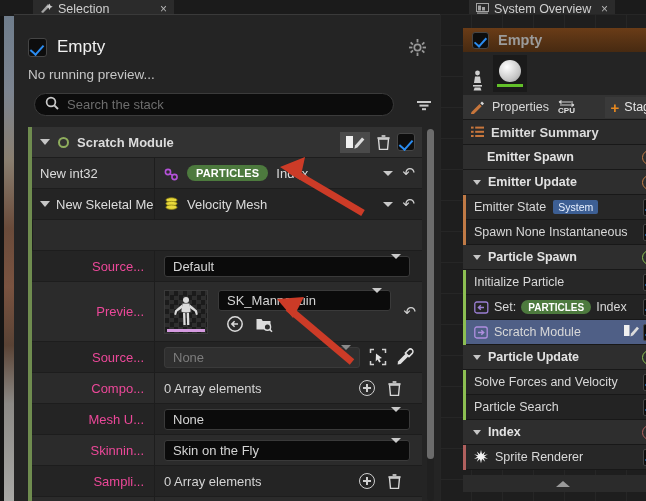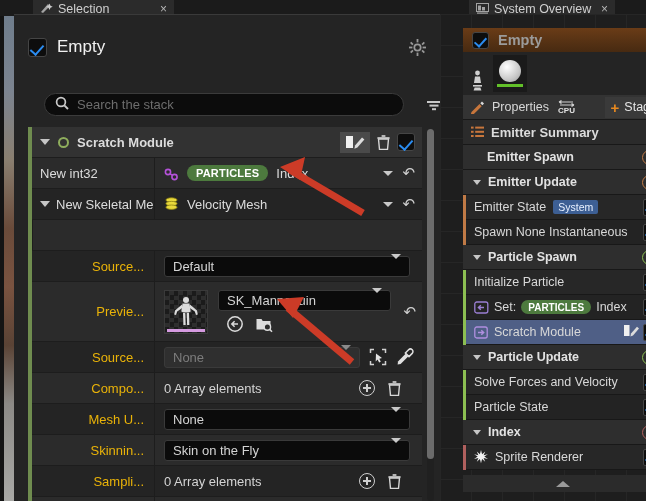--- a/index.html
+++ b/index.html
@@ -37,21 +37,21 @@
   .cbox { width:19px; height:19px; border-radius:3px; background:#0d0d0d;
     border:1px solid #454545; position:relative; flex:0 0 auto; }
   .cbox.checked::after { content:""; position:absolute; left:4px; top:3px;
     width:6px; height:11px; border:solid #2b8cf0; border-width:0 2.6px 2.6px 0;
     transform:rotate(42deg); }
   .emitter-name { font-size:17px; color:#f0f0f0; }
   .gear { position:absolute; right:14px; top:24px; width:17px; height:17px; opacity:.75; }
   .no-preview { position:absolute; left:14px; top:52px; font-size:13.5px; color:#c6c6c6; }
 
   
-  .searchrow { position:absolute; left:30px; top:78px; width:398px; height:23px;
+  .searchrow { position:absolute; left:20px; top:78px; width:398px; height:23px;
     display:flex; align-items:center; gap:22px; }
   .searchbox { flex:1 1 auto; height:23px; border-radius:12px; background:#0c0c0c;
     border:1px solid #3b3b3b; display:flex; align-items:center; padding:0 10px; gap:8px; }
   .searchbox input { flex:1 1 auto; background:transparent; border:0; outline:0;
     color:#cfcfcf; font-size:13px; font-family:"Liberation Sans",sans-serif; }
   .searchbox input::placeholder { color:#6d6d6d; }
   .filter-ico { width:16px; height:14px; flex:0 0 auto; }
 
   
   .stack { position:absolute; left:0; top:112px; width:426px; height:375px; overflow:hidden; }
@@ -60,21 +60,21 @@
     border-bottom:1px solid #1d1d1d; display:flex; align-items:center; }
   .row.hdr { background:#323232; }
   .row.alt { background:#2b2b2b; }
   .row.dk  { background:#242424; }
 
   .tri { width:0; height:0; border-left:5px solid transparent; border-right:5px solid transparent;
     border-top:6px solid #c6c6c6; flex:0 0 auto; }
   .ring { width:11px; height:11px; border-radius:50%; border:2px solid #8fae5d; flex:0 0 auto; }
   .lbl { font-size:13px; color:#dcdcdc; white-space:nowrap; }
   .lbl.b { font-weight:bold; }
-  .lbl.dim { color:#eab308; }
+  .lbl.dim { color:#ec4899; }
 
   .row .leftcol { width:122px; display:flex; align-items:center; gap:7px; flex:0 0 auto;
     height:100%; padding-left:8px; }
   .row .leftcol.r { justify-content:flex-end; padding-right:10px; }
   .valcol { flex:1 1 auto; display:flex; align-items:center; gap:8px; height:100%;
     border-left:1px solid #1d1d1d; padding-left:9px; }
 
   .pill { background:#4d7a3e; color:#fff; font-size:11px; font-weight:bold;
     border-radius:9px; padding:2px 9px 2.5px; letter-spacing:.2px; }
   .chain { width:15px; height:13px; flex:0 0 auto; }
@@ -227,20 +227,21 @@
               <rect x="7.6" y="13.6" width="1.8" height="3.4"></rect>
               <rect x="0" y="7.6" width="3.4" height="1.8"></rect>
               <rect x="13.6" y="7.6" width="3.4" height="1.8"></rect>
               <rect x="1.9" y="2.8" width="1.8" height="3.2" transform="rotate(-45 2.8 4.4)"></rect>
               <rect x="13.3" y="11" width="1.8" height="3.2" transform="rotate(-45 14.2 12.6)"></rect>
               <rect x="13.3" y="2.8" width="1.8" height="3.2" transform="rotate(45 14.2 4.4)"></rect>
               <rect x="1.9" y="11" width="1.8" height="3.2" transform="rotate(45 2.8 12.6)"></rect>
             </g>
           </svg>
       </span>
+      <div class="no-preview">No running preview...</div>
     </div>
 
     <div class="searchrow">
       <div class="searchbox">
         <span>
           <svg viewBox="0 0 14 14" width="14" height="14">
               <circle cx="6" cy="6" r="4.4" fill="none" stroke="#c9c9c9" stroke-width="1.7"></circle>
               <line x1="9.3" y1="9.3" x2="13" y2="13" stroke="#c9c9c9" stroke-width="1.9"></line>
             </svg>
         </span>
@@ -632,21 +633,21 @@
       </div>
 
       <div class="srow mod" style="position:relative; padding-left:11px;">
         <span class="lbar" style="background:#8cbf52;"></span>
         <span class="name">Solve Forces and Velocity</span>
         <span class="cbox-s"></span>
       </div>
 
       <div class="srow mod2" style="position:relative; padding-left:11px;">
         <span class="lbar" style="background:#8cbf52;"></span>
-        <span class="name">Particle State</span>
+        <span class="name">Particle Search</span>
         <span class="cbox-s"></span>
       </div>
 
       <div class="srow grp">
         <span class="tri-s"></span>
         <span class="name">Index</span>
         <span class="plus-o" style="border-color:#b0605e;"></span>
       </div>
 
       <div class="srow mod" style="position:relative; padding-left:11px; gap:7px;">

